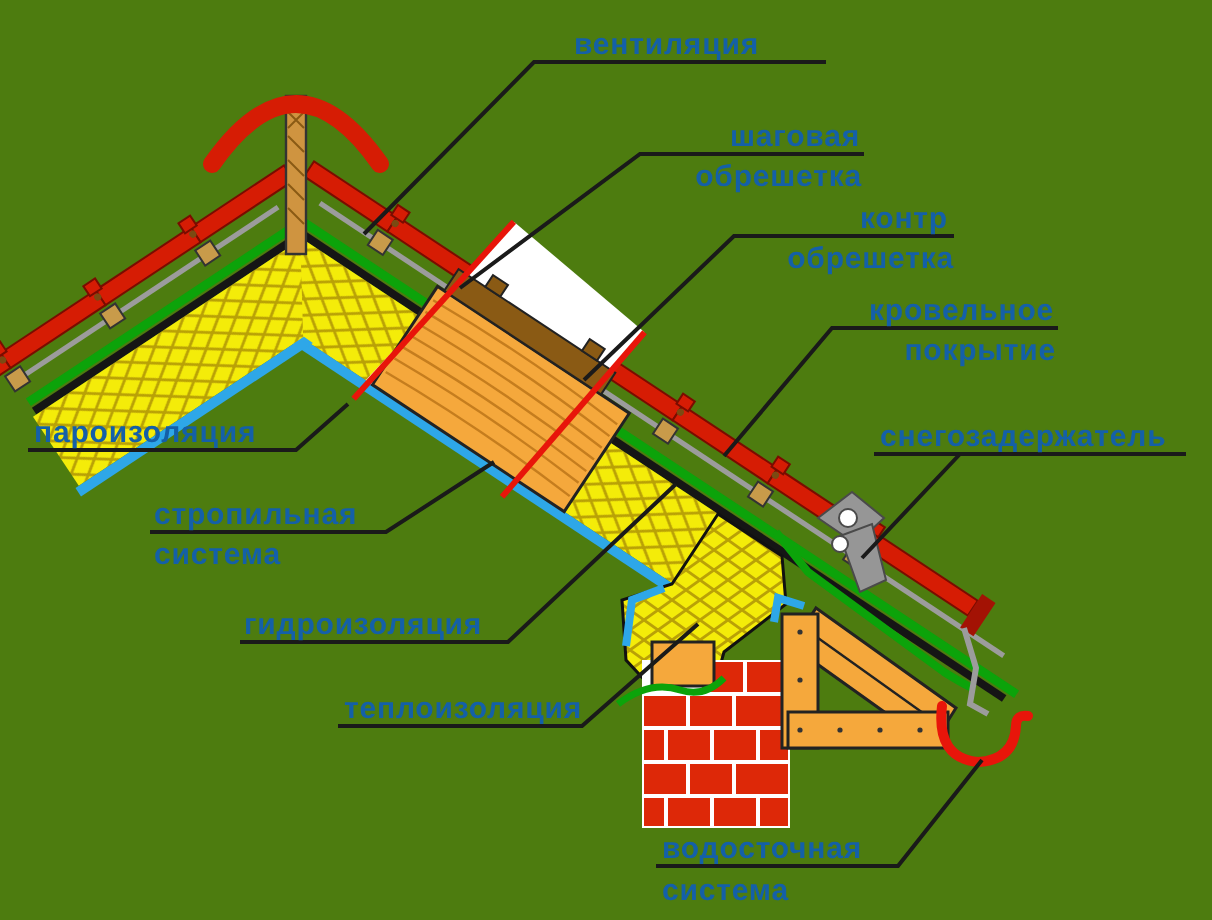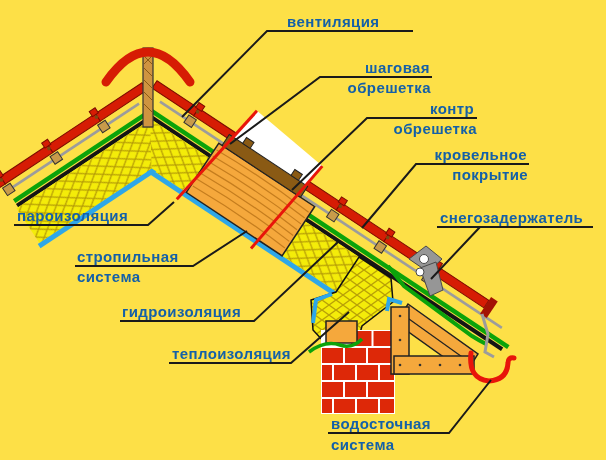--- a/index.html
+++ b/index.html
@@ -1,16 +1,16 @@
 <!DOCTYPE html>
 <html><head>
 <meta charset="utf-8">
 <style>
   html,body{margin:0;padding:0;background:#fff;}
-  .stage{width:606px;height:460px;position:relative;background:#fde047;overflow:hidden;}
+  .stage{width:606px;height:460px;position:relative;background:#4d7c0f;overflow:hidden;}
   svg{display:block;}
   .lbl{font:bold 15px "Liberation Sans",sans-serif;fill:#1460a8;letter-spacing:.4px;}
   .leader{stroke:#1a1a1a;stroke-width:2;fill:none;}
   .tile{fill:#d61c04;stroke:#7a0c00;stroke-width:1;}
   .batten{fill:#c89b4a;stroke:#333;stroke-width:1;}
   .wood{fill:#f5a83c;stroke:#222;stroke-width:1.5;}
   .grain{stroke:#c57d1e;stroke-width:1.2;fill:none;}
   .brick{fill:#dd2808;}
   .greenline{stroke:#0ca30a;fill:none;}
   .blueline{stroke:#2ea7e8;fill:none;}

